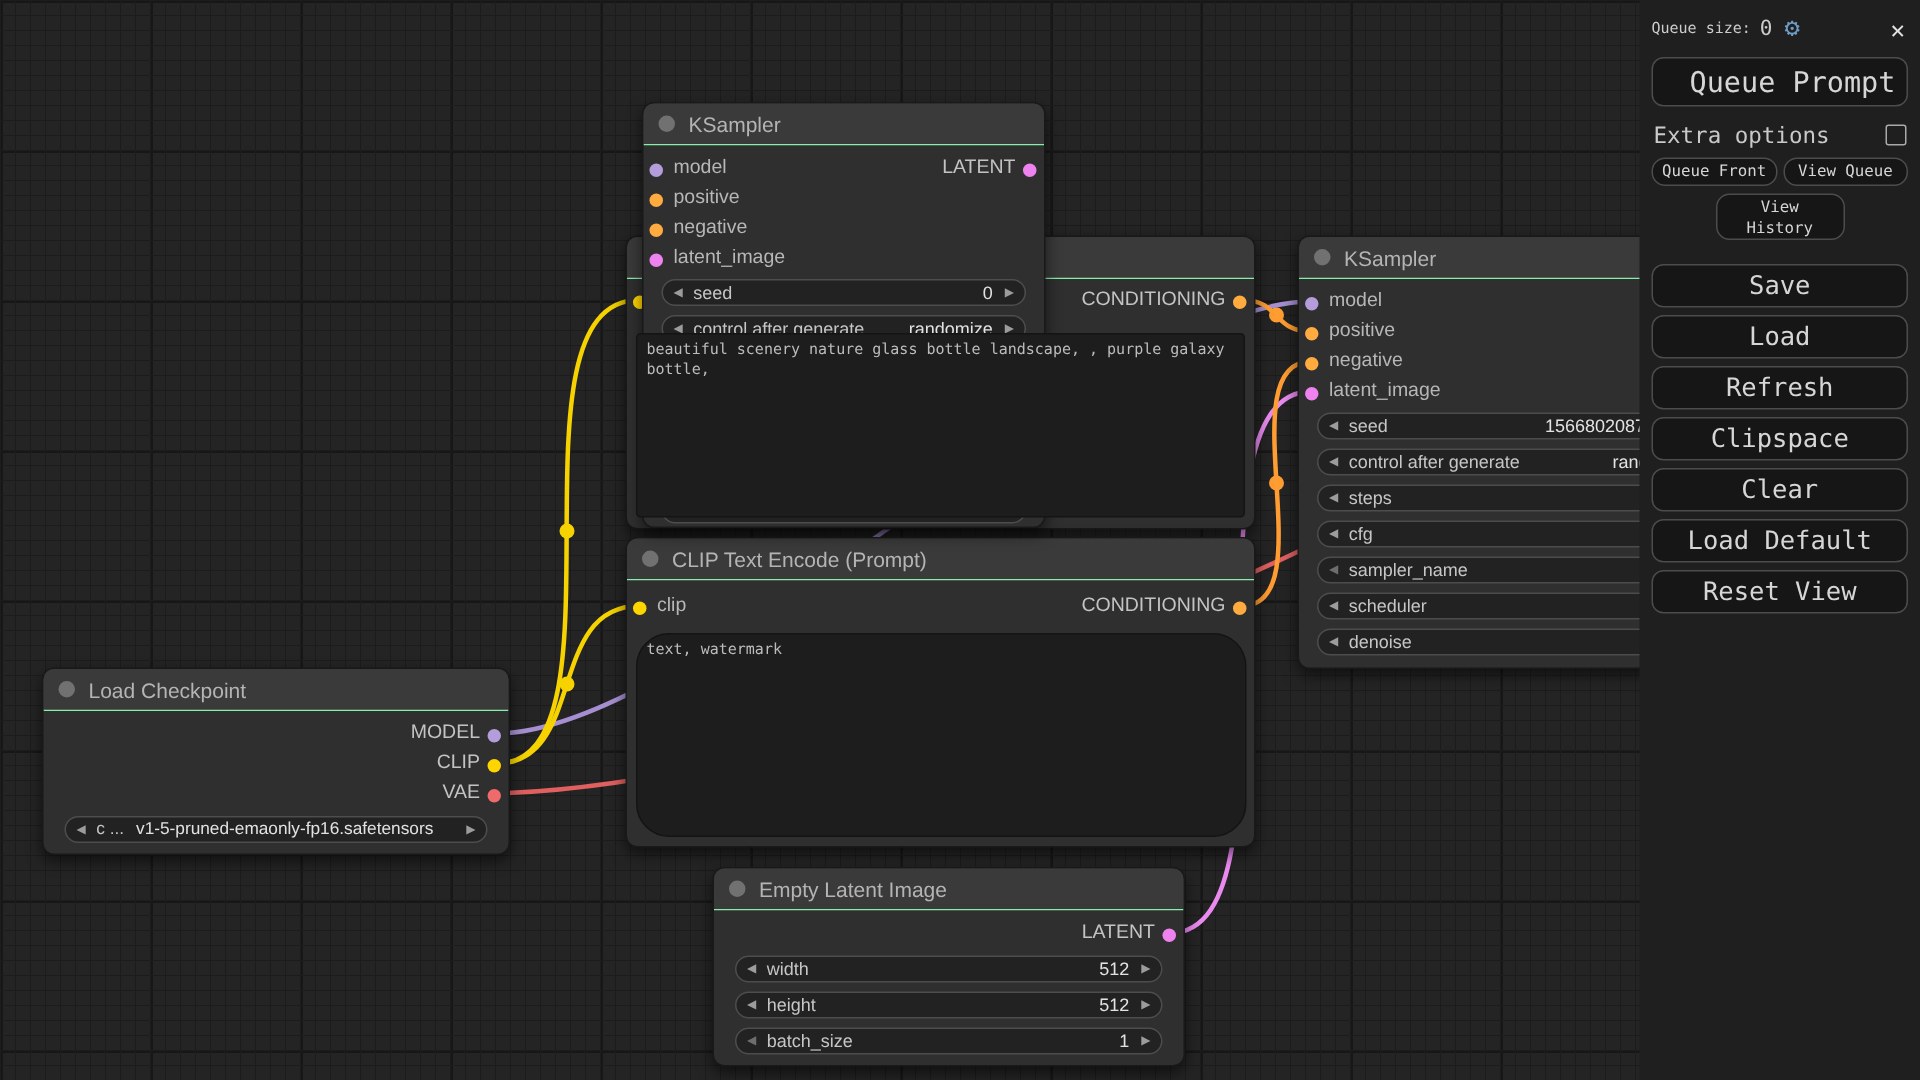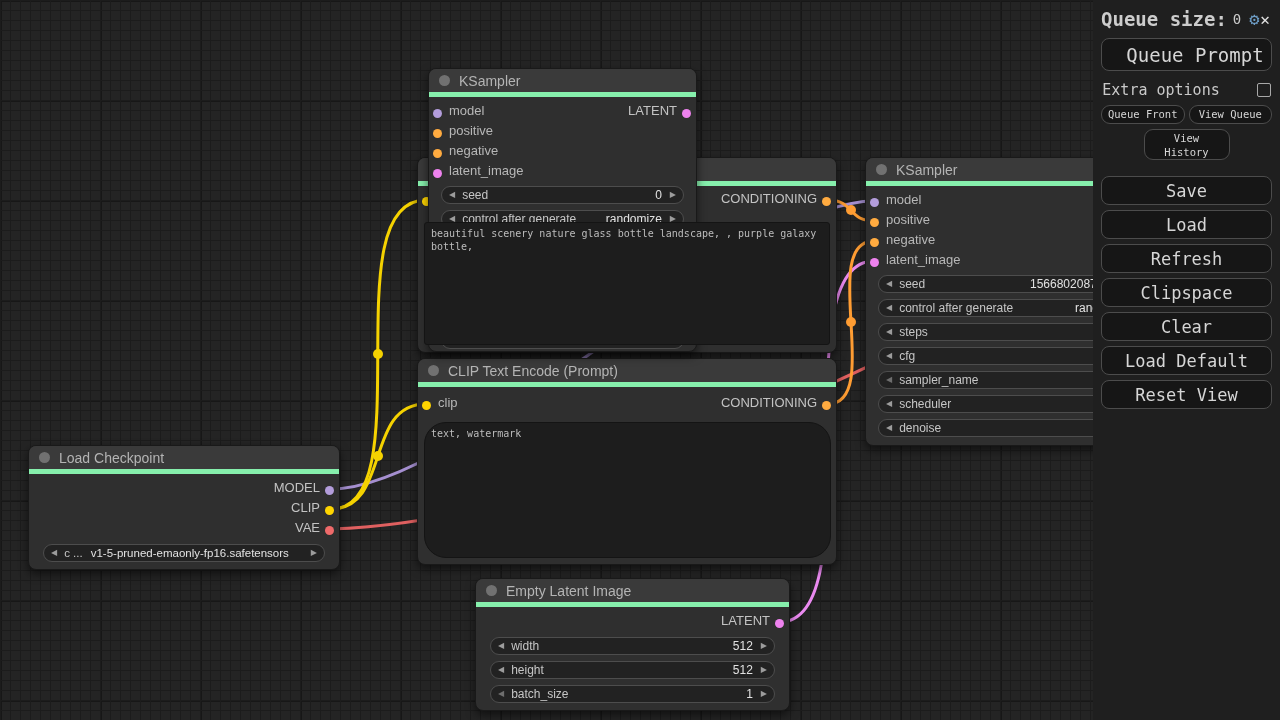--- a/index.html
+++ b/index.html
@@ -15,21 +15,21 @@
     background-size:10px 10px,10px 10px,100px 100px,100px 100px;}
 
   
   #wires{position:absolute;left:0;top:0;z-index:1;pointer-events:none;}
   #wires path{fill:none;stroke-width:3;stroke-linecap:round;}
 
   
   .node{position:absolute;background:#2f2f2f;border:1px solid #191919;border-radius:8px;
         box-shadow:0 4px 10px rgba(0,0,0,.55);z-index:2;box-sizing:border-box;}
   .node-header{height:28px;background:#3a3a3a;border-radius:7px 7px 0 0;display:flex;align-items:center;
-        padding:0 10px;border-bottom:5px solid #86efac;box-sizing:border-box;}
+        padding:0 10px;border-bottom:1px solid #86efac;box-sizing:border-box;}
   .title-dot{width:11px;height:11px;border-radius:50%;background:#717171;margin-right:9px;flex:none;}
   .node-title{font-size:14px;color:#b4b4b4;white-space:nowrap;}
   .ports{padding-top:6px;}
   .port-row{position:relative;height:20px;display:flex;gap:17px;}
   .in-dot{position:absolute;left:4px;top:5.5px;width:9px;height:9px;border-radius:50%;}
   .out-dot{position:absolute;right:5px;top:5.5px;width:9px;height:9px;border-radius:50%;}
   .in-label{margin-left:20px;font-size:13px;color:#b7b7b7;}
   .out-label{margin-left:auto;margin-right:19px;font-size:13px;color:#c3c3c3;}
   .c-model{background:#b39ddb;} .c-cond{background:#ffab40;} .c-clip{background:#ffd500;}
   .c-latent{background:#ee82ee;} .c-vae{background:#ef6a6a;}
@@ -43,21 +43,21 @@
   .wvalue{margin-left:auto;margin-right:8px;color:#e2e2e2;}
   .wvalue-abs{position:absolute;color:#e2e2e2;top:1px;}
   .prompt-box{position:absolute;z-index:5;background:#1d1d1d;border:1px solid #141414;border-radius:3px;
         color:#bcbcbc;font-family:"DejaVu Sans Mono",monospace;font-size:10px;line-height:1.3;
         padding:4px 6px;resize:none;box-sizing:border-box;outline:none;}
 
   
   #sidebar{position:absolute;left:1093px;top:0;width:187px;height:720px;background:#1f1f1f;z-index:10;
         box-sizing:border-box;padding:6px 8px;font-family:"DejaVu Sans Mono",monospace;color:#cccccc;}
   .sb-head{display:flex;align-items:center;height:26px;}
-  .sb-queue-label{font-size:19px;font-weight:bold;}
+  .sb-queue-label{font-size:10px;}
   .sb-queue-count{font-size:14px;margin-left:6px;}
   .gear{margin-left:8px;font-size:17px;color:#6e9ec7;cursor:pointer;}
   .closex{margin-left:auto;font-size:16px;color:#e2e2e2;cursor:pointer;margin-right:2px;}
   .sb-btn{display:block;width:100%;background:#161616;border:1px solid #4c4c4c;border-radius:8px;
         color:#d6d6d6;font-family:"DejaVu Sans Mono",monospace;text-align:center;cursor:pointer;}
   #btn-queue-prompt{height:33px;font-size:19px;margin:6px 0 8px;padding-left:23px;}
   .sb-extra{display:flex;align-items:center;justify-content:center;height:22px;font-size:15px;color:#c9c9c9;gap:31px;}
   .checkbox{width:12px;height:12px;border:1px solid #a9a9a9;border-radius:2px;margin-left:6px;background:transparent;cursor:pointer;}
   .sb-small-row{display:flex;gap:4px;margin-top:4px;}
   .sb-small{flex:1;height:19px;font-size:10.5px;border-radius:9px;line-height:15px;padding:0;}

